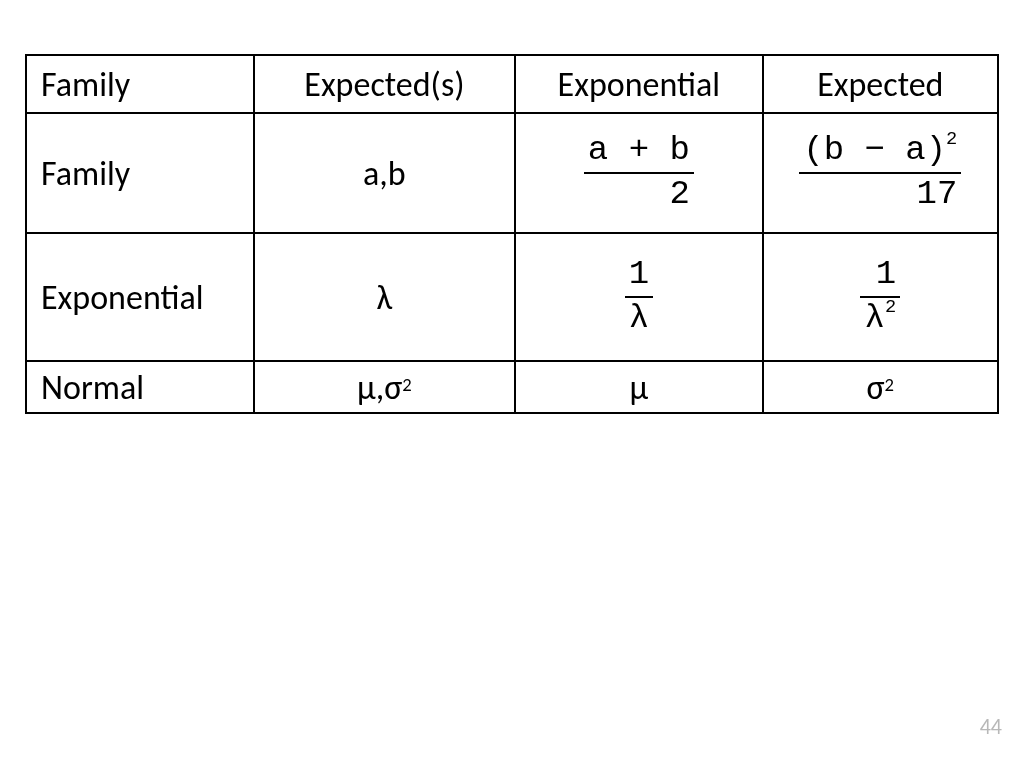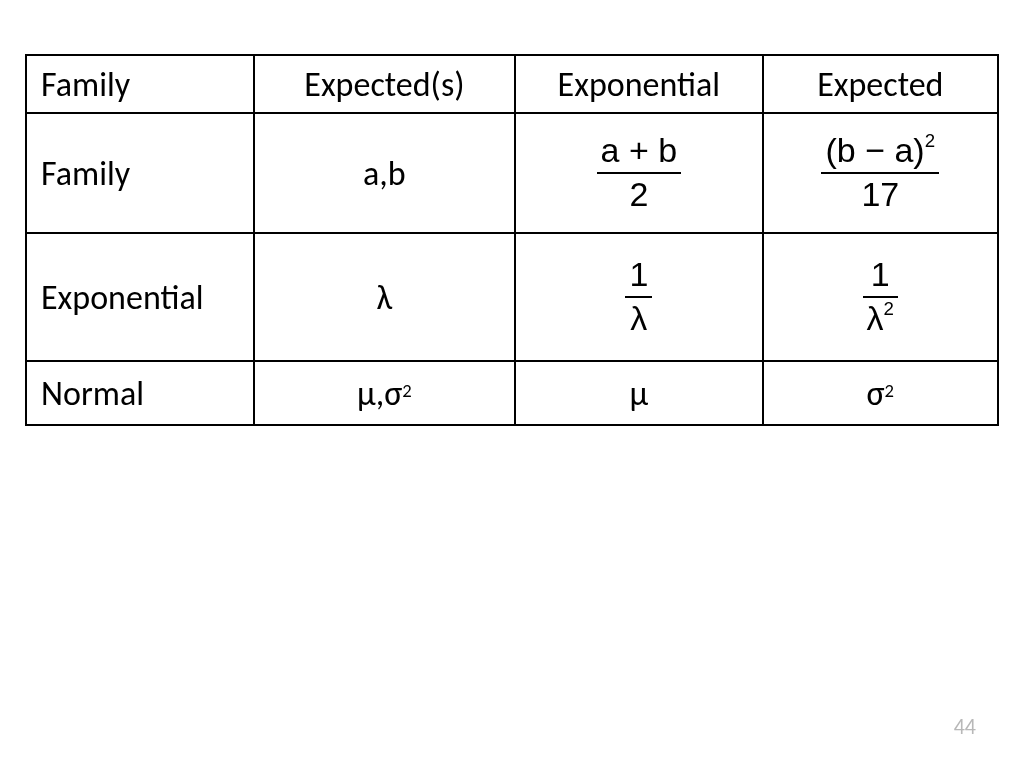--- a/index.html
+++ b/index.html
@@ -11,28 +11,28 @@
   td { border: 2px solid #000; font-size: 34px; vertical-align: middle; padding: 0; }
   td > .cell { display: flex; align-items: center; height: 100%; }
   
   col.c1 { width: 228px; }
   col.c2 { width: 262px; }
   col.c3 { width: 248px; }
   col.c4 { width: 236px; }
   tr.hdr td { height: 58px; margin-left: 40px; }
   tr.row-uni td { height: 120px; }
   tr.row-exp td { height: 128px; }
-  tr.row-nor td { height: 64px; margin-top: 9px; }
+  tr.row-nor td { height: 52px; margin-top: 9px; }
   .left  { justify-content: flex-start; padding-left: 14px; }
   .center{ justify-content: center; }
-  .frac { display: inline-flex; flex-direction: column; align-items: center; font-family: Liberation Sans, sans-serif; font-size: 34px; line-height: 1.05; }
+  .frac { display: inline-flex; flex-direction: column; align-items: flex-end; font-family: Liberation Mono, monospace; font-size: 34px; line-height: 1.05; }
   .frac .num, .frac .den { padding: 0 4px; }
   .frac .bar { width: 100%; border-top: 2.5px solid #000; margin: 3px 0; }
   .sup { font-size: 0.55em; vertical-align: super; position: relative; top: -0.15em; }
-  .slidenum { position: absolute; right: 48px; bottom: 28px; color: #b8b8b8; font-size: 22px; }
+  .slidenum { position: absolute; right: 22px; bottom: 28px; color: #b8b8b8; font-size: 22px; }
 </style>
 </head>
 <body>
 
 <div class="slide">
 
   <div class="tablewrap">
     <table>
       <colgroup>
         <col class="c1">

